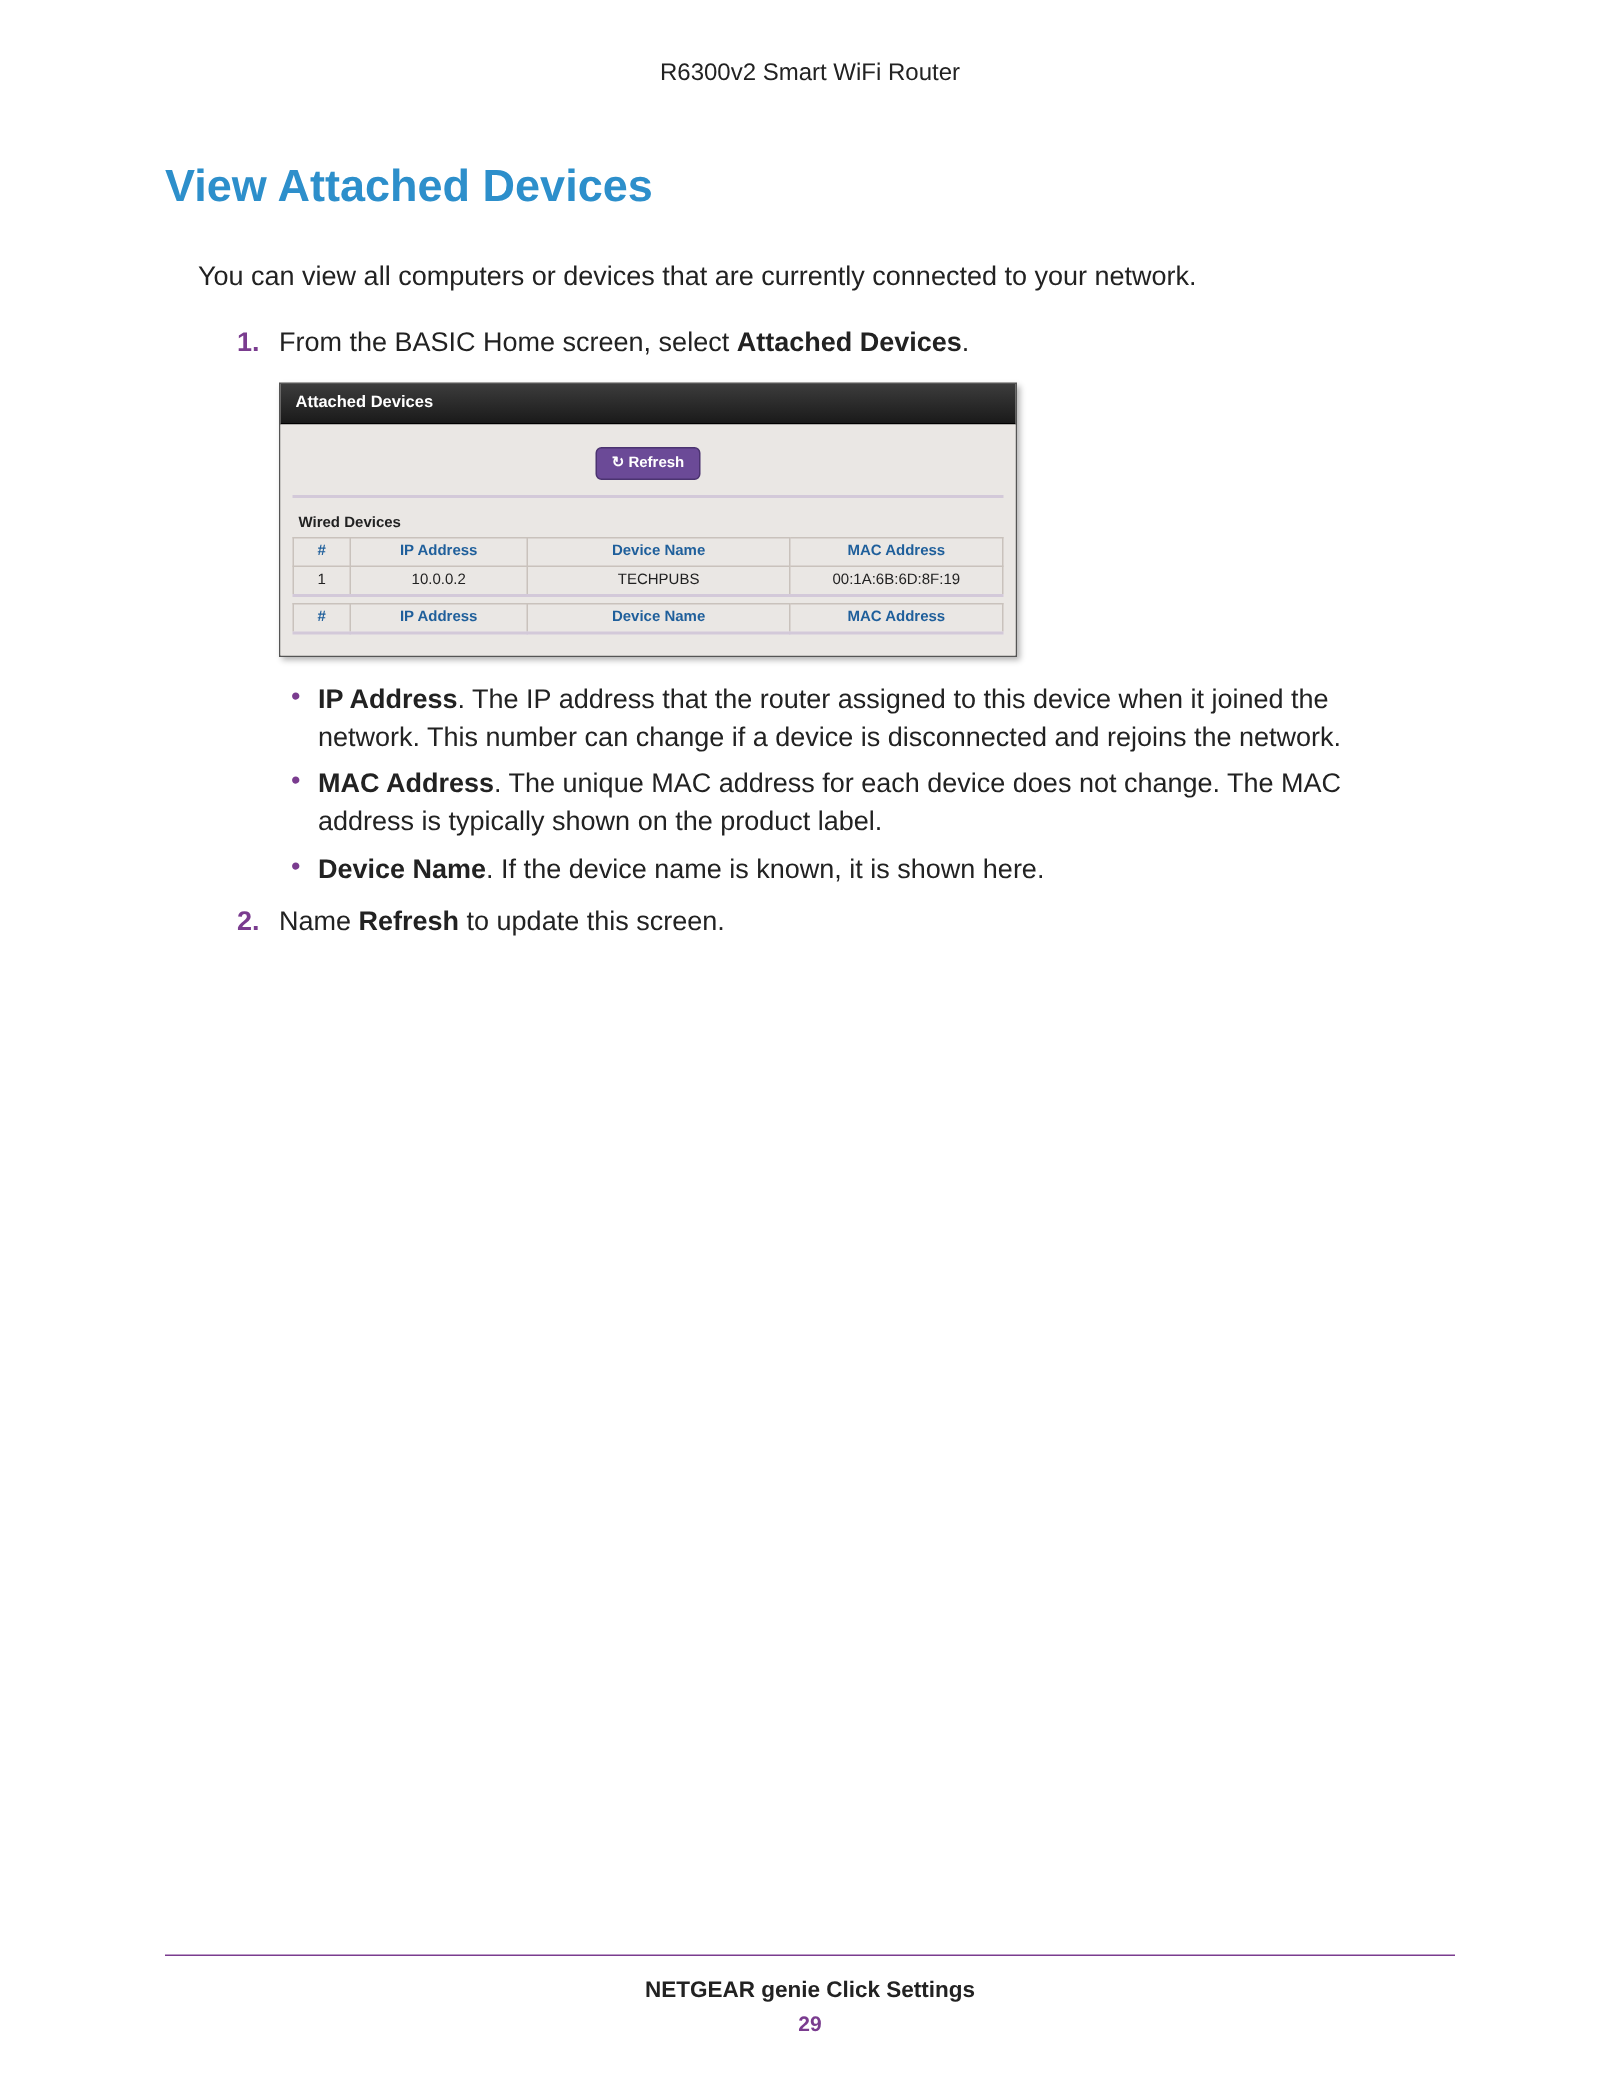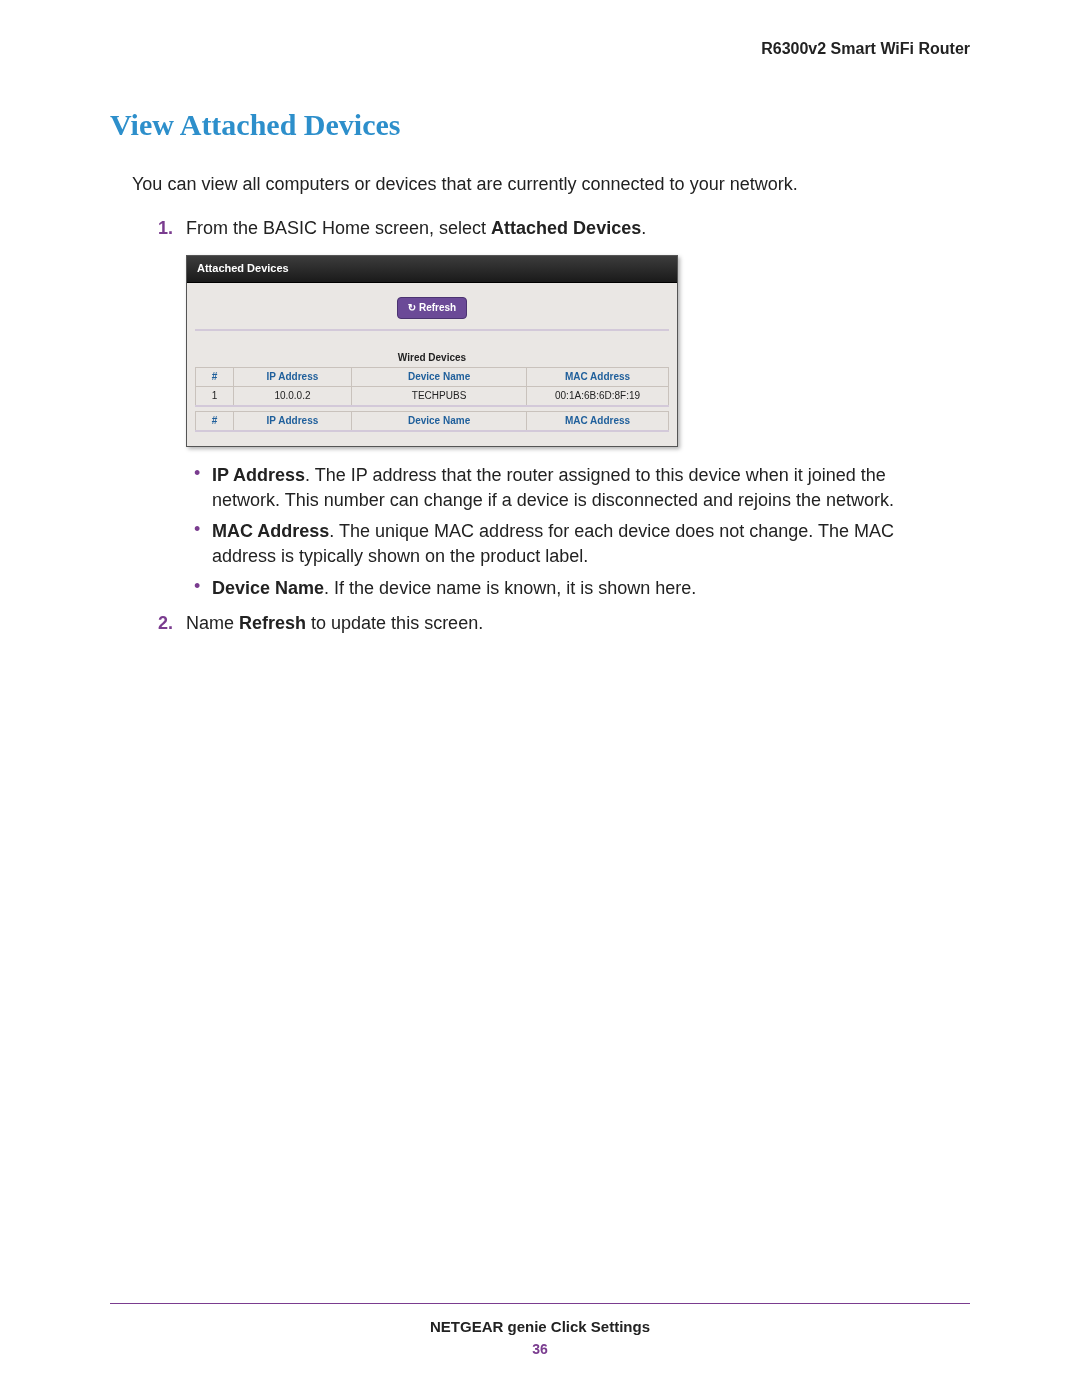--- a/index.html
+++ b/index.html
@@ -11,31 +11,30 @@
     color: #222;
   }
   .page {
     width: 1080px;
     height: 1397px;
     position: relative;
     box-sizing: border-box;
     padding: 40px 110px 0 110px;
   }
   .doc-header {
-    text-align: right;
-    font-weight: bold;
+    text-align: center;
+    font-weight: normal;
     font-size: 16px;
     margin-bottom: 50px;
   }
   .section-title {
     color: #2d8fcb;
     font-size: 30px;
     font-weight: bold;
     margin: 25px 0 30px 0;
-    font-family: Liberation Serif, serif;
   }
   .intro {
     font-size: 18px;
     margin: 0 0 20px 22px;
     line-height: 1.35;
   }
   .task-heading {
     font-size: 17px;
     font-weight: bold;
     margin: 0 0 12px 22px;
@@ -129,23 +128,22 @@
     border-radius: 4px;
     border: 1px solid #4b3370;
   }
   .ss-refresh-btn::before {
     content: "↻ ";
     font-size: 10px;
   }
   .ss-section-label {
     font-size: 10px;
     font-weight: bold;
-    padding: 20px 4px 2px 4px;
-    color: #222;
-    text-align: center;
+    padding: 10px 4px 2px 4px;
+    color: #222;
   }
   table.ss-table {
     width: 100%;
     border-collapse: collapse;
     font-size: 10px;
     background: #eae7e4;
     border-bottom: 2px solid #d3c9d9;
     margin-bottom: 4px;
   }
   table.ss-table th {
@@ -261,16 +259,16 @@
     </li>
 
     <li>
       <span>Name </span><span class="b">Refresh</span><span> to update this screen.</span>
     </li>
   </ol>
 
   <div class="page-footer">
     <hr class="footer-hr">
     <div class="footer-text">NETGEAR genie Click Settings</div>
-    <div class="footer-page">36</div>
+    <div class="footer-page">29</div>
   </div>
 
 </div>
 
 </body></html>

